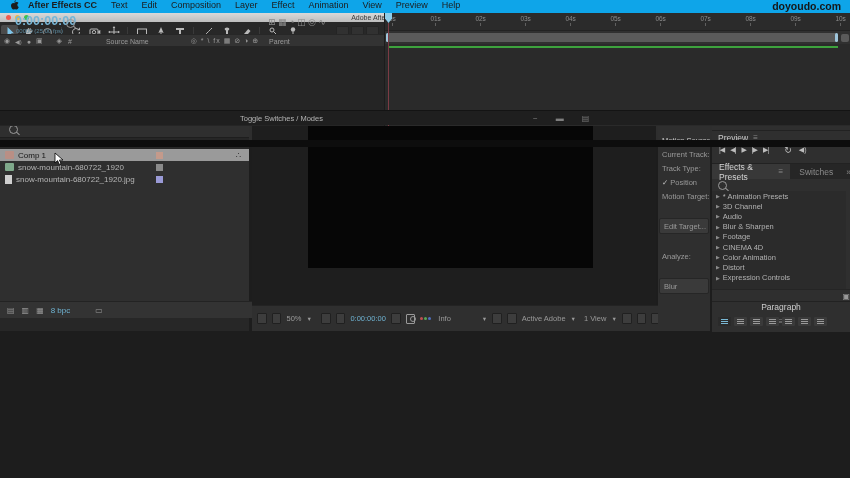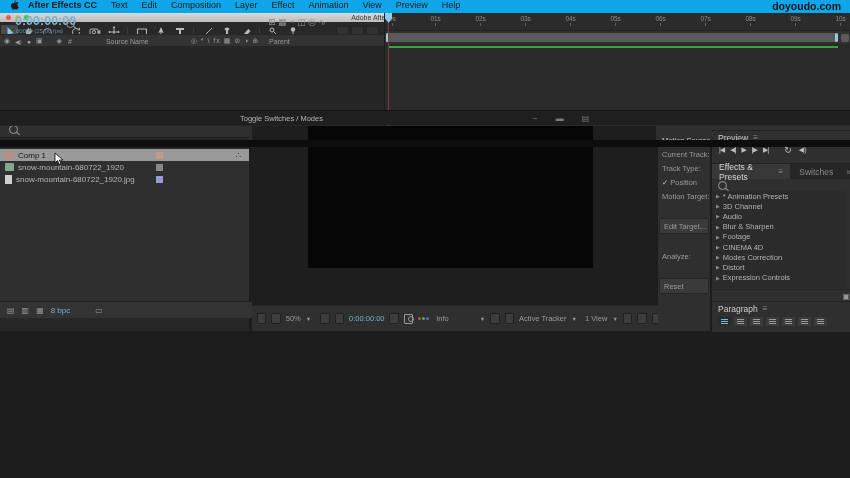--- a/index.html
+++ b/index.html
@@ -382,21 +382,21 @@
       <span class="cam"></span>
       <span class="rgb">
           <i style="background:#c05050;"></i>
           <i style="background:#58a858;"></i>
           <i style="background:#5070c0;"></i>
         </span>
       <span style="margin-left:2px;">Info</span>
       <span class="dd" style="margin-left:26px;">▼</span>
       <span class="fico"></span>
       <span class="fico"></span>
-      <span>Active Tracker</span>
+      <span>Active Adobe</span>
       <span class="dd">▼</span>
       <span style="margin-left:3px;">1 View</span>
       <span class="dd">▼</span>
       <span class="fico"></span>
       <span class="fico"></span>
       <span class="fico"></span>
     </div>
   </div>
 
   <div id="tracker" class="panel">
@@ -446,21 +446,21 @@
           <span>Edit Target...</span>
         </div>
 
         <div class="trow t-label">
 
           <span>Analyze:</span>
         </div>
 
         <div class="trow t-button">
 
-          <span>Reset</span>
+          <span>Blur</span>
         </div>
       </div>
   </div>
 
   <div id="infoP" class="panel">
     <div class="phead">
       <span>Info</span>
       <span class="pmenu">≡</span>
     </div>
     <div id="iswatch"></div>
@@ -539,41 +539,41 @@
           <span>Footage</span>
         </div>
 
         <div class="fx-row">
           <span class="twirl">▶</span>
           <span>CINEMA 4D</span>
         </div>
 
         <div class="fx-row">
           <span class="twirl">▶</span>
-          <span>Modes Correction</span>
+          <span>Color Animation</span>
         </div>
 
         <div class="fx-row">
           <span class="twirl">▶</span>
           <span>Distort</span>
         </div>
 
         <div class="fx-row">
           <span class="twirl">▶</span>
           <span>Expression Controls</span>
         </div>
       </div>
     <div id="fxsb"></div>
     <div id="fxfoot">
       <span style="color:#9a9a9a;font-size:8px;">▣</span>
     </div>
   </div>
 
   <div id="paraP" class="panel">
-    <div class="phead" style="height:13px;">
+    <div class="phead" style="height:13px;flex-direction:column;">
       <span>Paragraph</span>
       <span class="pmenu">≡</span>
     </div>
     <div id="parow">
 
         <span class="abtn active">
           <span class="bars"></span>
         </span>
 
         <span class="abtn">

